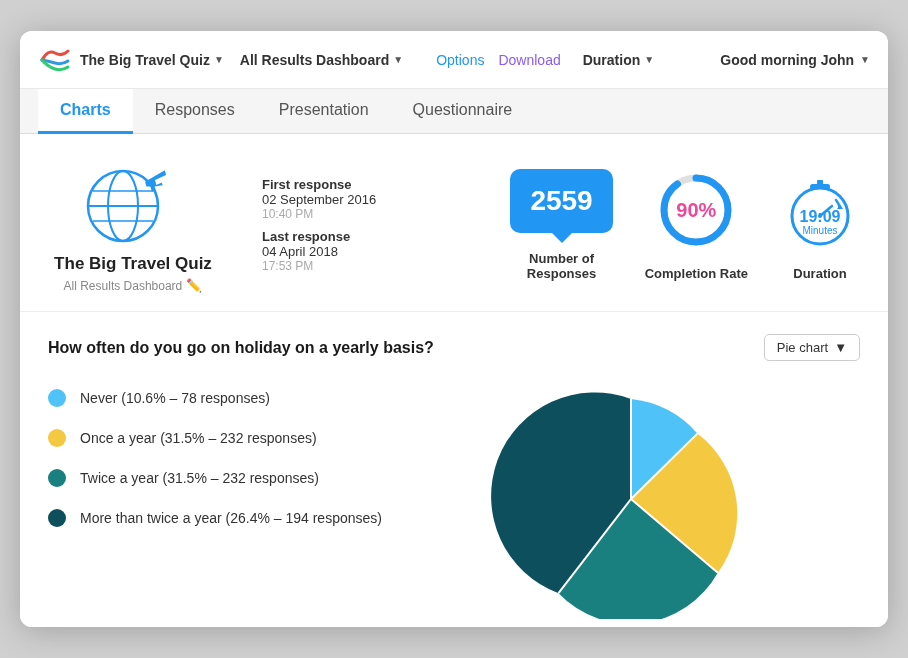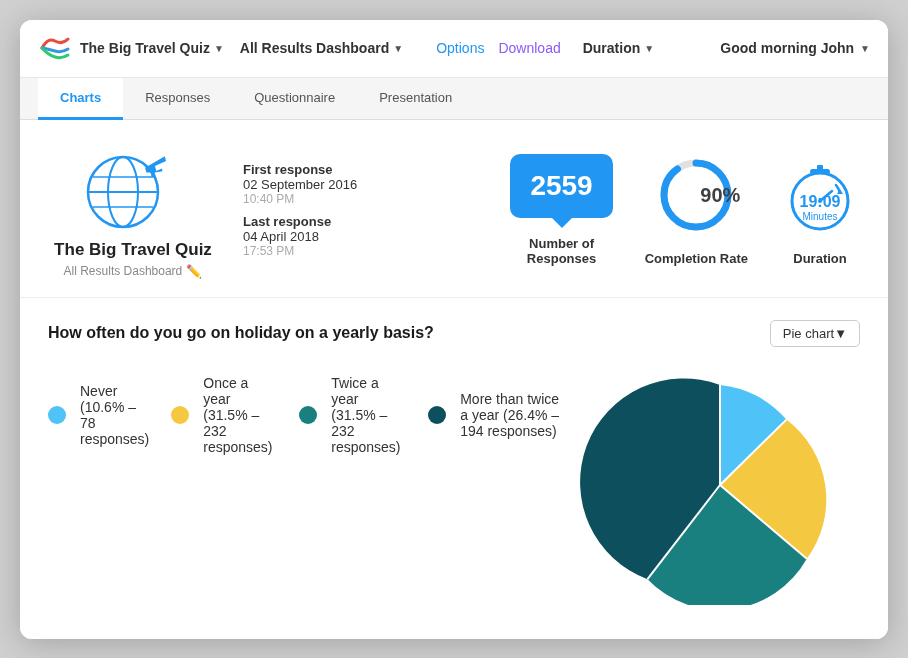--- a/index.html
+++ b/index.html
@@ -90,21 +90,21 @@
     }
     
     .tabs-bar {
       background: #f5f5f5;
       display: flex;
       padding: 0 18px;
       border-bottom: 1px solid #ddd;
     }
     .tab {
       padding: 12px 22px;
-      font-size: 13px;
+      font-size: 16px;
       color: #555;
       cursor: pointer;
       border-bottom: 3px solid transparent;
       margin-bottom: -1px;
     }
     .tab.active {
       color: #2196f3;
       border-bottom: 3px solid #2196f3;
       background: #fff;
       font-weight: 600;
@@ -141,21 +141,21 @@
       color: #888;
       display: flex;
       align-items: center;
       gap: 4px;
     }
     .edit-icon { font-size: 13px; color: #aaa; cursor: pointer; }
     .response-info {
       display: flex;
       flex-direction: column;
       gap: 8px;
-      margin-left: 25px;
+      margin-left: 44px;
       min-width: 160px;
     }
     .response-block {}
     .response-label {
       font-size: 13px;
       font-weight: 700;
       color: #333;
     }
     .response-date {
       font-size: 13px;
@@ -211,22 +211,21 @@
       height: 80px;
       position: relative;
     }
     .circle-center-text {
       position: absolute;
       top: 50%;
       left: 50%;
       transform: translate(-50%, -50%);
       font-size: 20px;
       font-weight: 700;
-      color: #404040;
-      margin-left: 24px;
+      color: #ec4899;
     }
     
     .timer-stat {
       width: 80px;
       height: 80px;
       position: relative;
       display: flex;
       align-items: center;
       justify-content: center;
     }
@@ -240,53 +239,54 @@
       font-weight: 700;
       color: #2196f3;
       line-height: 1.1;
     }
     .timer-mins {
       font-size: 10px;
       color: #2196f3;
     }
     
     .chart-section {
-      padding: 22px 28px 34px 28px;
+      padding: 22px 28px 8px 28px;
       background: #fff;
     }
     .chart-header {
       display: flex;
       align-items: center;
       justify-content: space-between;
       margin-bottom: 18px;
     }
     .chart-question {
       font-size: 16px;
       font-weight: 700;
       color: #1a1a1a;
     }
     .chart-type-btn {
       display: flex;
       align-items: center;
-      gap: 0;
+      gap: 6px;
       border: 1px solid #ccc;
       border-radius: 5px;
       padding: 5px 12px;
       font-size: 13px;
       color: #333;
       cursor: pointer;
       background: #fff;
     }
     .chart-body {
       display: flex;
       align-items: flex-start;
       gap: 20px;
     }
     .legend-area {
       display: flex;
+      flex-direction: column;
       gap: 22px;
       min-width: 280px;
       padding-top: 10px;
     }
     .legend-item {
       display: flex;
       align-items: center;
       gap: 14px;
     }
     .legend-dot {
@@ -340,22 +340,22 @@
     </div>
     <div class="header-right">
       <span class="greeting">Good morning John</span>
       <span class="chevron">▼</span>
     </div>
   </div>
 
   <div class="tabs-bar">
     <div class="tab active">Charts</div>
     <div class="tab">Responses</div>
+    <div class="tab">Presentation</div>
     <div class="tab">Questionnaire</div>
-    <div class="tab">Presentation</div>
   </div>
 
   <div class="info-section">
 
     <div class="quiz-brand">
       <svg class="quiz-illustration" viewBox="0 0 120 90" fill="none" xmlns="http://www.w3.org/2000/svg">
 
         <circle cx="50" cy="50" r="35" stroke="#2196f3" stroke-width="2.5" fill="none"></circle>
         <ellipse cx="50" cy="50" rx="15" ry="35" stroke="#2196f3" stroke-width="2" fill="none"></ellipse>
         <line x1="15" y1="50" x2="85" y2="50" stroke="#2196f3" stroke-width="2"></line>

